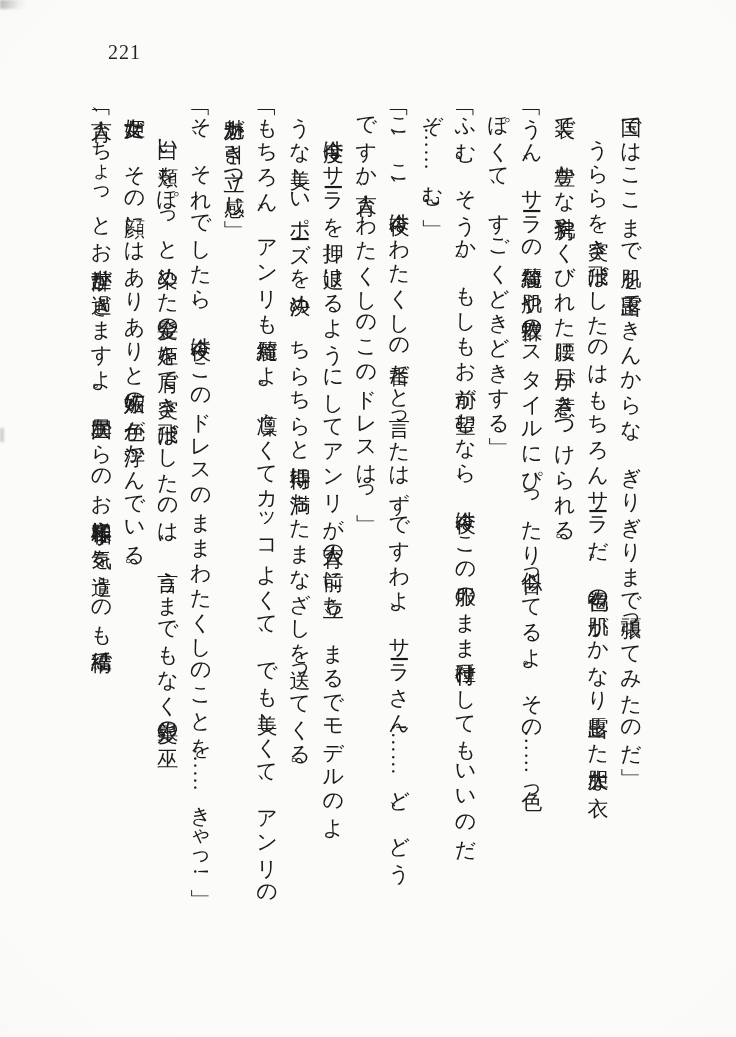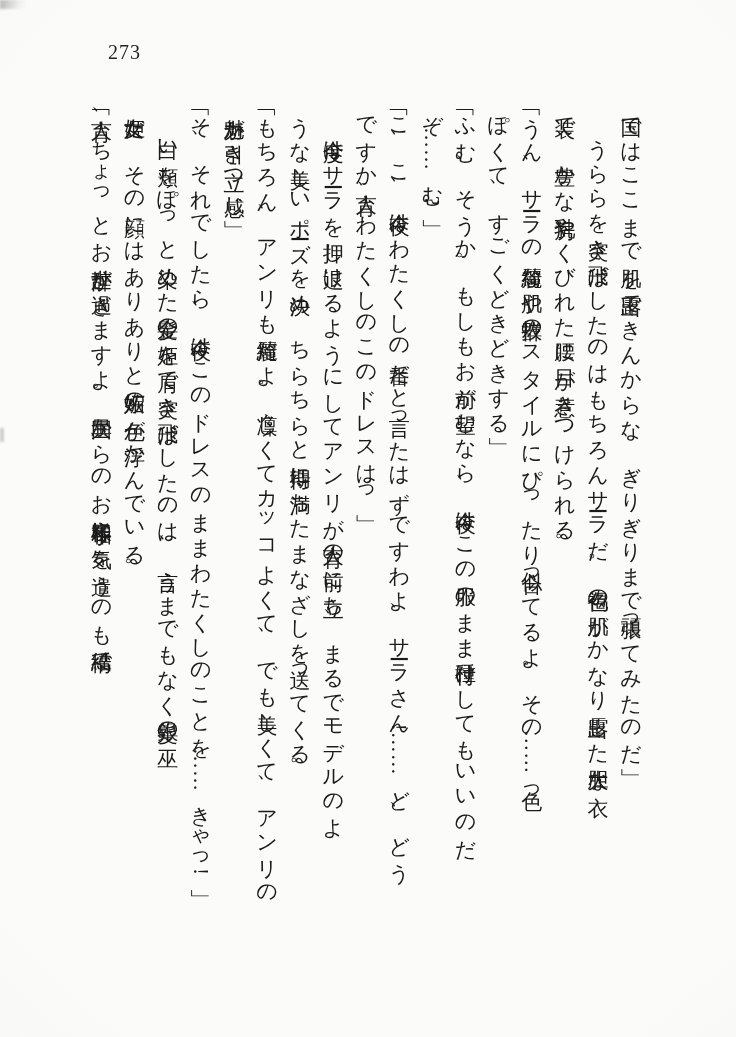--- a/index.html
+++ b/index.html
@@ -58,21 +58,21 @@
     text-indent:22px;
   }
 </style>
 </head>
 <body>
 
 <div class="book-page">
   <div class="scan-smudge-topleft"></div>
   <div class="scan-smudge-left"></div>
 
-  <div class="page-number">273</div>
+  <div class="page-number">221</div>
 
   <div class="text-area">
       <div class="tcol">国ではここまで肌を露出できんからな、ぎりぎりまで頑張ってみたのだ」</div>
       <div class="tcol indent">うららを突き飛ばしたのはもちろんサーラだ。褐色の肌がかなり露出した大胆な衣</div>
       <div class="tcol">装で、豊かな乳房やくびれた腰に目が惹きつけられる。</div>
       <div class="tcol">「うん、サーラの綺麗な肌や抜群のスタイルにぴったり似合ってるよ。その……色っ</div>
       <div class="tcol">ぽくて、すごくどきどきする」</div>
       <div class="tcol">「ふむ、そうか。もしもお前が望むなら、今夜はこの服のまま種付けしてもいいのだ</div>
       <div class="tcol">ぞ……む?」</div>
       <div class="tcol">「こ、こ、今夜はわたくしの番だと言ったはずですわよ、サーラさん!……ど、どう</div>

